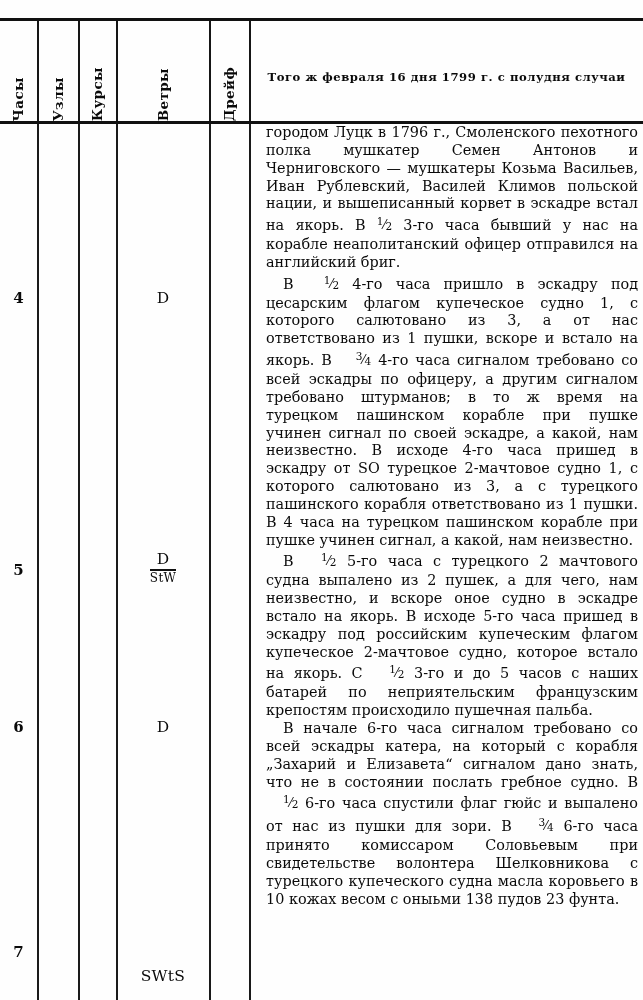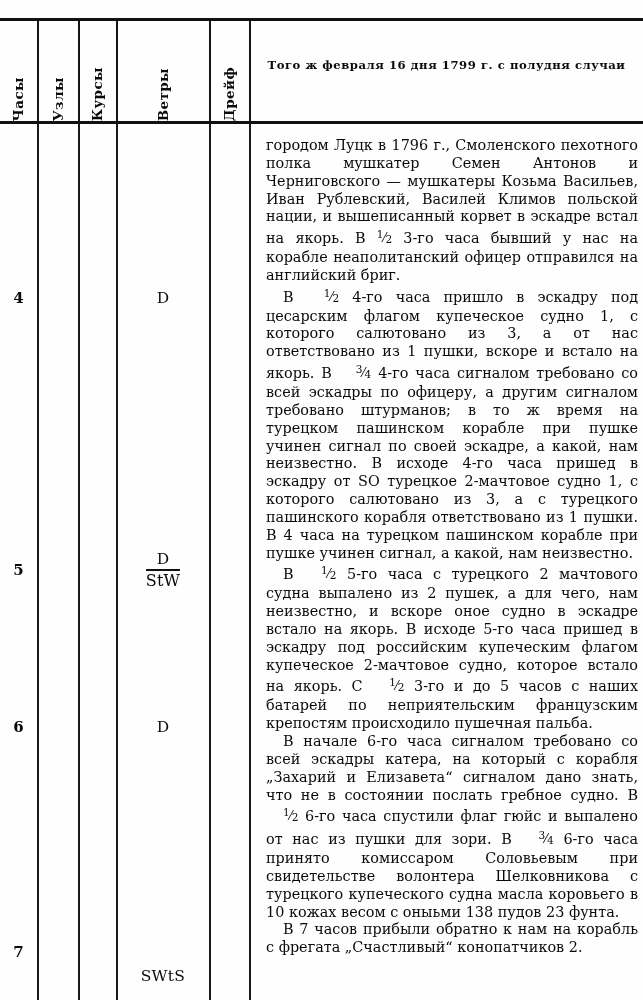--- a/index.html
+++ b/index.html
@@ -55,21 +55,21 @@
     letter-spacing: 0.4px;
     line-height: 1;
     padding-bottom: 2px;
     white-space: nowrap;
   }
 
   
   #events-head {
     position: absolute;
     left: 250px;
-    top: 9px;
+    top: 21px;
     width: 393px;
     height: 112px;
     display: flex;
     align-items: center;
     justify-content: center;
   }
   #events-head span {
     font-weight: bold;
     font-size: 11.6px;
     letter-spacing: 0.55px;
@@ -81,21 +81,21 @@
     position: absolute;
     left: 0;
     top: 124px;
     width: 643px;
     height: 876px;
   }
 
   #events-col {
     position: absolute;
     left: 266px;
-    top: 13px;
+    top: 0;
     width: 372px;
   }
   .para {
     margin: 0;
     text-align: justify;
     text-justify: inter-word;
     font-size: 14.4px;
     line-height: 17.85px;
     text-indent: 17px;
     hyphens: manual;
@@ -134,21 +134,21 @@
     line-height: 1.08;
   }
   .wind-frac .num {
     display: block;
     padding: 0 3px 1px 3px;
     border-bottom: 2px solid #111;
   }
   .wind-frac .den {
     display: block;
     padding-top: 1px;
-    font-size: 16px;
+    font-size: 12px;
   }
 
   
   .frac {
     display: inline-block;
     font-size: 10.5px;
     vertical-align: 1px;
     letter-spacing: 0;
   }
   .frac .n { vertical-align: 4px; }
@@ -213,17 +213,16 @@
     <div class="wind-cell" style="top:594px;">D</div>
 
     <div class="hour-cell" style="top:819px;">7</div>
     <div class="wind-cell" style="top:843px;">SWtS</div>
 
     <div id="events-col">
       <p class="para cont">городом Луцк в 1796 г., Смоленского пехотного полка мушкатер Семен Антонов и Черниговского — мушкатеры Козьма Васильев, Иван Рублевский, Василей Климов польской нации, и вышеписанный корвет в эскадре встал на якорь. В <span class="frac"><span class="n">1</span><span class="s">⁄</span><span class="d">2</span></span> 3-го часа бывший у нас на корабле неаполитанский офицер отправился на английский бриг.</p>
       <p class="para">В <span class="frac"><span class="n">1</span><span class="s">⁄</span><span class="d">2</span></span> 4-го часа пришло в эскадру под цесарским флагом купеческое судно 1, с которого салютовано из 3, а от нас ответствовано из 1 пушки, вскоре и встало на якорь. В <span class="frac"><span class="n">3</span><span class="s">⁄</span><span class="d">4</span></span> 4-го часа сигналом требовано со всей эскадры по офицеру, а другим сигналом требовано штурманов; в то ж время на турецком пашинском корабле при пушке учинен сигнал по своей эскадре, а какой, нам неизвестно. В исходе 4-го часа пришед в эскадру от SO турецкое 2-мачтовое судно 1, с которого салютовано из 3, а с турецкого пашинского корабля ответствовано из 1 пушки. В 4 часа на турецком пашинском корабле при пушке учинен сигнал, а какой, нам неизвестно.</p>
       <p class="para">В <span class="frac"><span class="n">1</span><span class="s">⁄</span><span class="d">2</span></span> 5-го часа с турецкого 2 мачтового судна выпалено из 2 пушек, а для чего, нам неизвестно, и вскоре оное судно в эскадре встало на якорь. В исходе 5-го часа пришед в эскадру под российским купеческим флагом купеческое 2-мачтовое судно, которое встало на якорь. С <span class="frac"><span class="n">1</span><span class="s">⁄</span><span class="d">2</span></span> 3-го и до 5 часов с наших батарей по неприятельским французским крепостям происходило пушечная пальба.</p>
       <p class="para">В начале 6-го часа сигналом требовано со всей эскадры катера, на который с корабля „Захарий и Елизавета“ сигналом дано знать, что не в состоянии послать гребное судно. В <span class="frac"><span class="n">1</span><span class="s">⁄</span><span class="d">2</span></span> 6-го часа спустили флаг гюйс и выпалено от нас из пушки для зори. В <span class="frac"><span class="n">3</span><span class="s">⁄</span><span class="d">4</span></span> 6-го часа принято комиссаром Соловьевым при свидетельстве волонтера Шелковникова с турецкого купеческого судна масла коровьего в 10 кожах весом с оныьми 138 пудов 23 фунта.</p>
-      <p class="para">В 7 часов прибыли обратно к нам на корабль с фрегата „Счастливый“ конопатчиков 2.</p>
     </div>
 
   </div>
 </div>
 
 </body></html>

